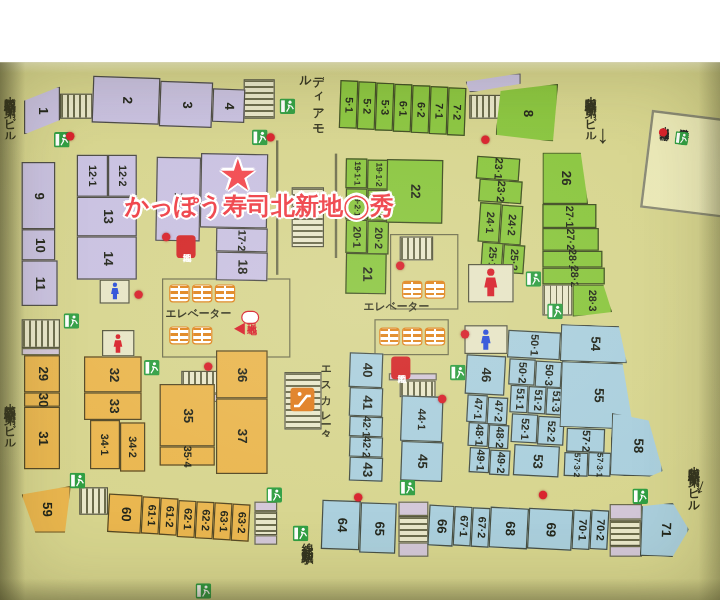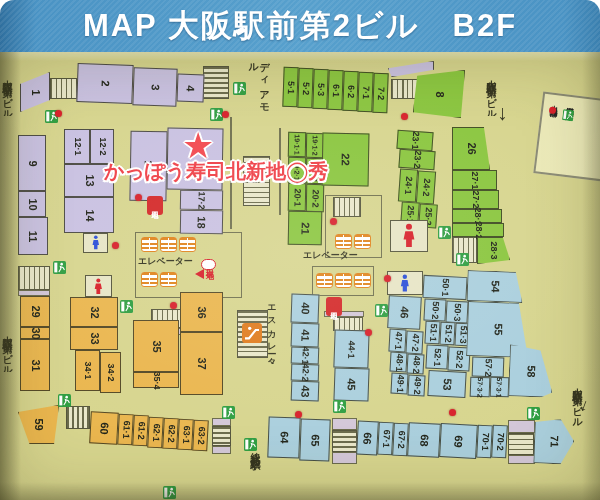--- a/index.html
+++ b/index.html
@@ -70,23 +70,20 @@
           z-index:9;box-sizing:border-box;}
   .lcol{display:flex;flex-direction:column;align-items:center;gap:3px;}
   .ltext{writing-mode:vertical-rl;font-size:8px;color:#222;font-weight:bold;letter-spacing:1px;}
   .ldot{width:7px;height:7px;border-radius:50%;background:#d8202a;}
   .lexit{line-height:0;}
 </style>
 </head>
 <body>
 
 <div class="screen">
-  <div class="hdr">
-    <h1>MAP 大阪駅前第2ビル　B2F</h1>
-  </div>
   <div class="mapbg"></div>
 
   <div id="gen">
       <div class="block p" style="left: 20px; top: 72px; width: 30px; height: 40px; clip-path: polygon(0px 30%, 100% 0px, 100% 70%, 0px 100%);">
         <span style="font-size: 11px;">1</span>
       </div>
       <div class="block p" style="left: 77px; top: 64px; width: 56px; height: 39px; transform: rotate(2deg);">
         <span style="font-size: 11px;">2</span>
       </div>
       <div class="block p" style="left: 133px; top: 68px; width: 44px; height: 38px; transform: rotate(2deg);">

